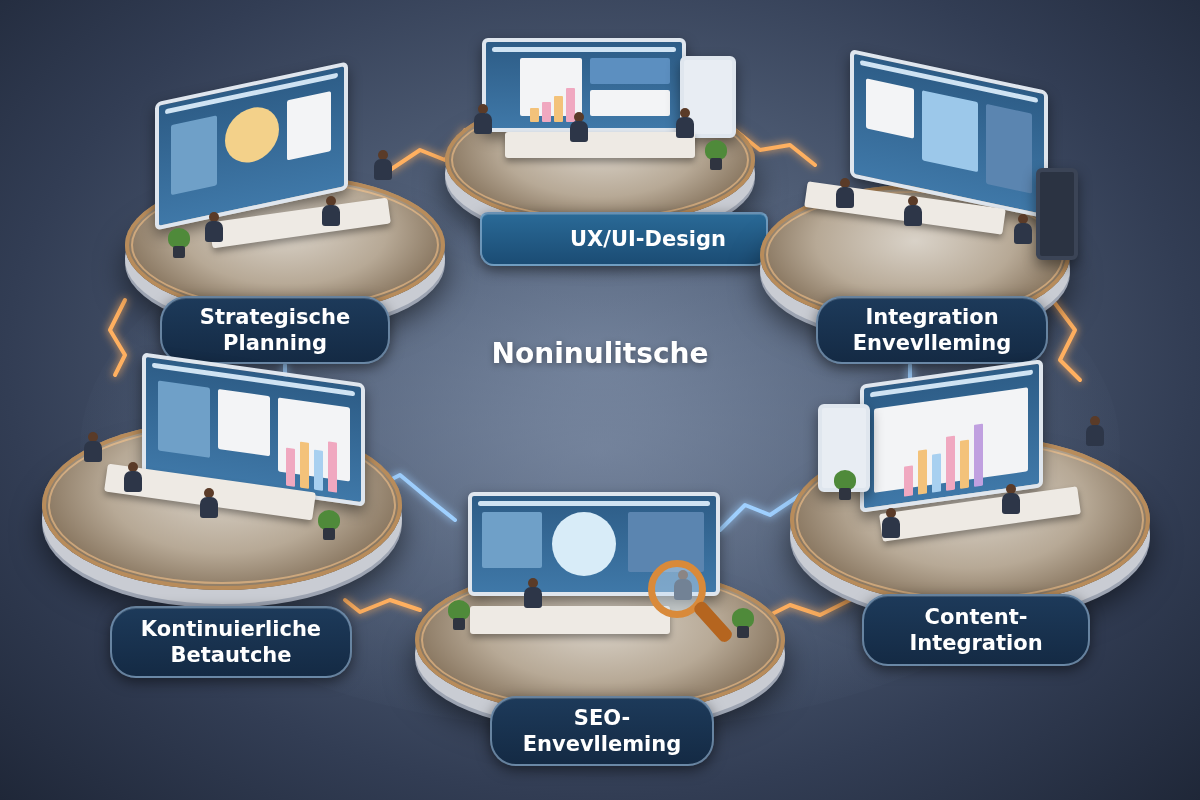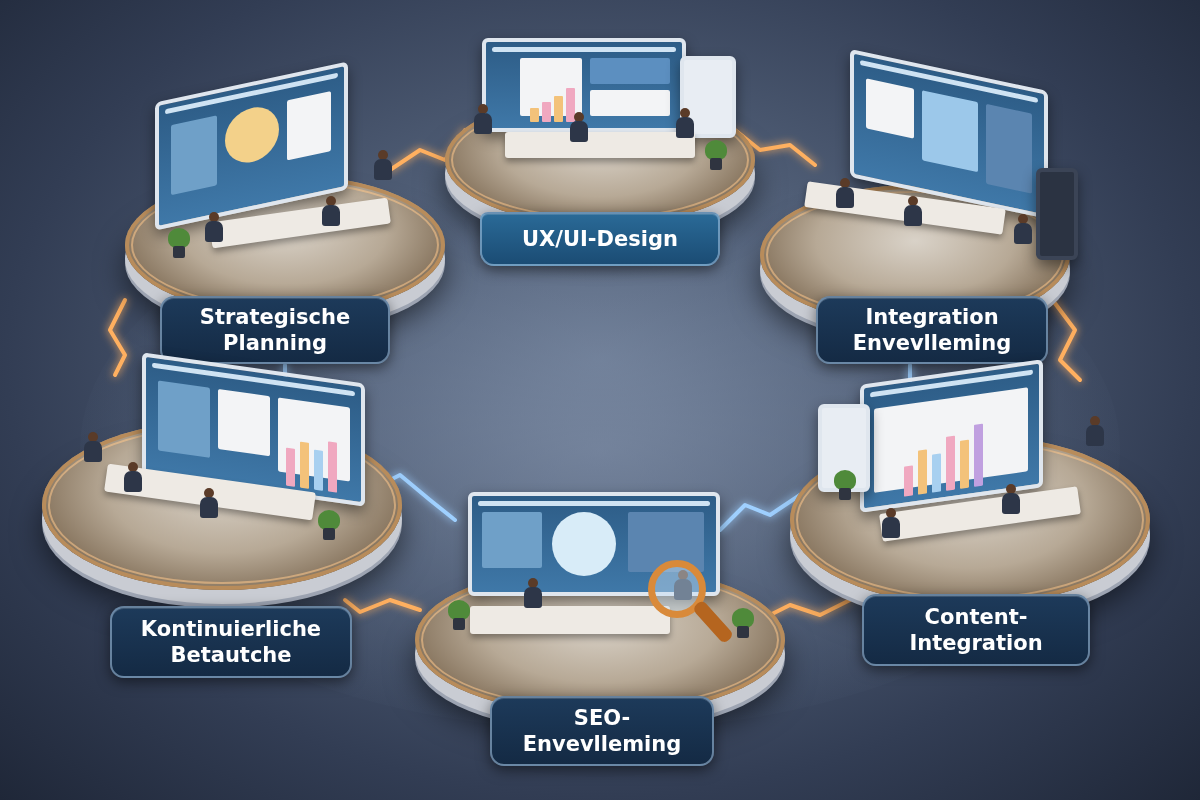--- a/index.html
+++ b/index.html
@@ -20,21 +20,21 @@
   .screen .panel{position:absolute;background:#f3f4f6;border-radius:2px;}
   .chart-bar{position:absolute;bottom:6px;width:9px;border-radius:1px;}
   .desk{position:absolute;background:#eeeae4;border-radius:3px;box-shadow:0 4px 6px rgba(0,0,0,.35);}
   .person{position:absolute;width:18px;height:30px;}
   .person .head{position:absolute;left:4px;top:0;width:10px;height:10px;border-radius:50%;background:#5a3b28;}
   .person .body{position:absolute;left:0;top:9px;width:18px;height:21px;border-radius:7px 7px 3px 3px;background:#2d3648;}
   .plant{position:absolute;width:22px;height:30px;}
   .plant .leaves{position:absolute;left:0;top:0;width:22px;height:20px;border-radius:50% 50% 40% 40%;background:#4f8a3a;}
   .plant .pot{position:absolute;left:5px;top:18px;width:12px;height:12px;background:#2f3440;border-radius:2px;}
   .label{position:absolute;display:flex;align-items:center;justify-content:center;text-align:center;
-    color:#ffffff;font-weight:bold;font-size:21px;line-height:26px;border-radius:14px;
+    color:#ffffff;font-weight:bold;font-size:21px;line-height:26px;border-radius:26px;
     background:linear-gradient(180deg,#1d3a5a 0%,#142a44 100%);
     border:2px solid rgba(170,200,230,.55);box-shadow:0 4px 14px rgba(0,0,0,.5), inset 0 1px 0 rgba(255,255,255,.15);
     white-space:pre-line;}
   .label.top{background:linear-gradient(180deg,#2a6a97 0%,#1b4c74 100%);border-radius:8px 8px 14px 14px;}
   .center-title{position:absolute;left:400px;top:336px;width:400px;text-align:center;color:#ffffff;
     font-weight:bold;font-size:28px;line-height:36px;text-shadow:0 2px 6px rgba(0,0,0,.35);}
   .magnifier{position:absolute;left:648px;top:560px;width:44px;height:44px;border-radius:50%;
     border:7px solid #d98a3a;background:rgba(200,225,245,.45);}
   .magnifier-handle{position:absolute;left:690px;top:604px;width:14px;height:48px;background:#b5651f;
     border-radius:6px;transform:rotate(-42deg);transform-origin:top center;}
@@ -92,21 +92,21 @@
     <div class="body"></div>
   </div>
 <div class="person" style="left:676px;top:108px;">
     <div class="head"></div>
     <div class="body"></div>
   </div>
 <div class="plant" style="left:705px;top:140px;">
     <div class="leaves"></div>
     <div class="pot"></div>
   </div>
-<div class="label top" style="left:480px;top:212px;width:236px;height:50px;">UX/UI-Design</div>
+<div class="label top" style="left:480px;top:212px;width:236px;height:50px;padding-left:48px;">UX/UI-Design</div>
 
 <div class="platform" style="left:125px;top:175px;width:320px;height:140px;">
   <div class="rim"></div>
 </div>
 <div class="screen" style="left:155px;top:82px;width:185px;height:120px;transform:skewY(-12deg);">
   <div class="bar"></div>
   <div class="panel" style="left:12px;top:22px;width:46px;height:70px;background:#6fa0c8;"></div>
   <div class="panel" style="left:66px;top:22px;width:54px;height:54px;border-radius:50%;background:#f3d18a;"></div>
   <div class="panel" style="left:128px;top:22px;width:44px;height:60px;"></div>
 </div>
@@ -248,13 +248,14 @@
 <div class="plant" style="left:732px;top:608px;">
     <div class="leaves"></div>
     <div class="pot"></div>
   </div>
 <div class="magnifier"></div>
 <div class="magnifier-handle"></div>
 <div class="label" style="left:490px;top:696px;width:220px;height:66px;">SEO-
 Envevlleming</div>
 
 <div class="center-title">
+  <div>Noninulitsche</div>
 </div>
 
 </body></html>

